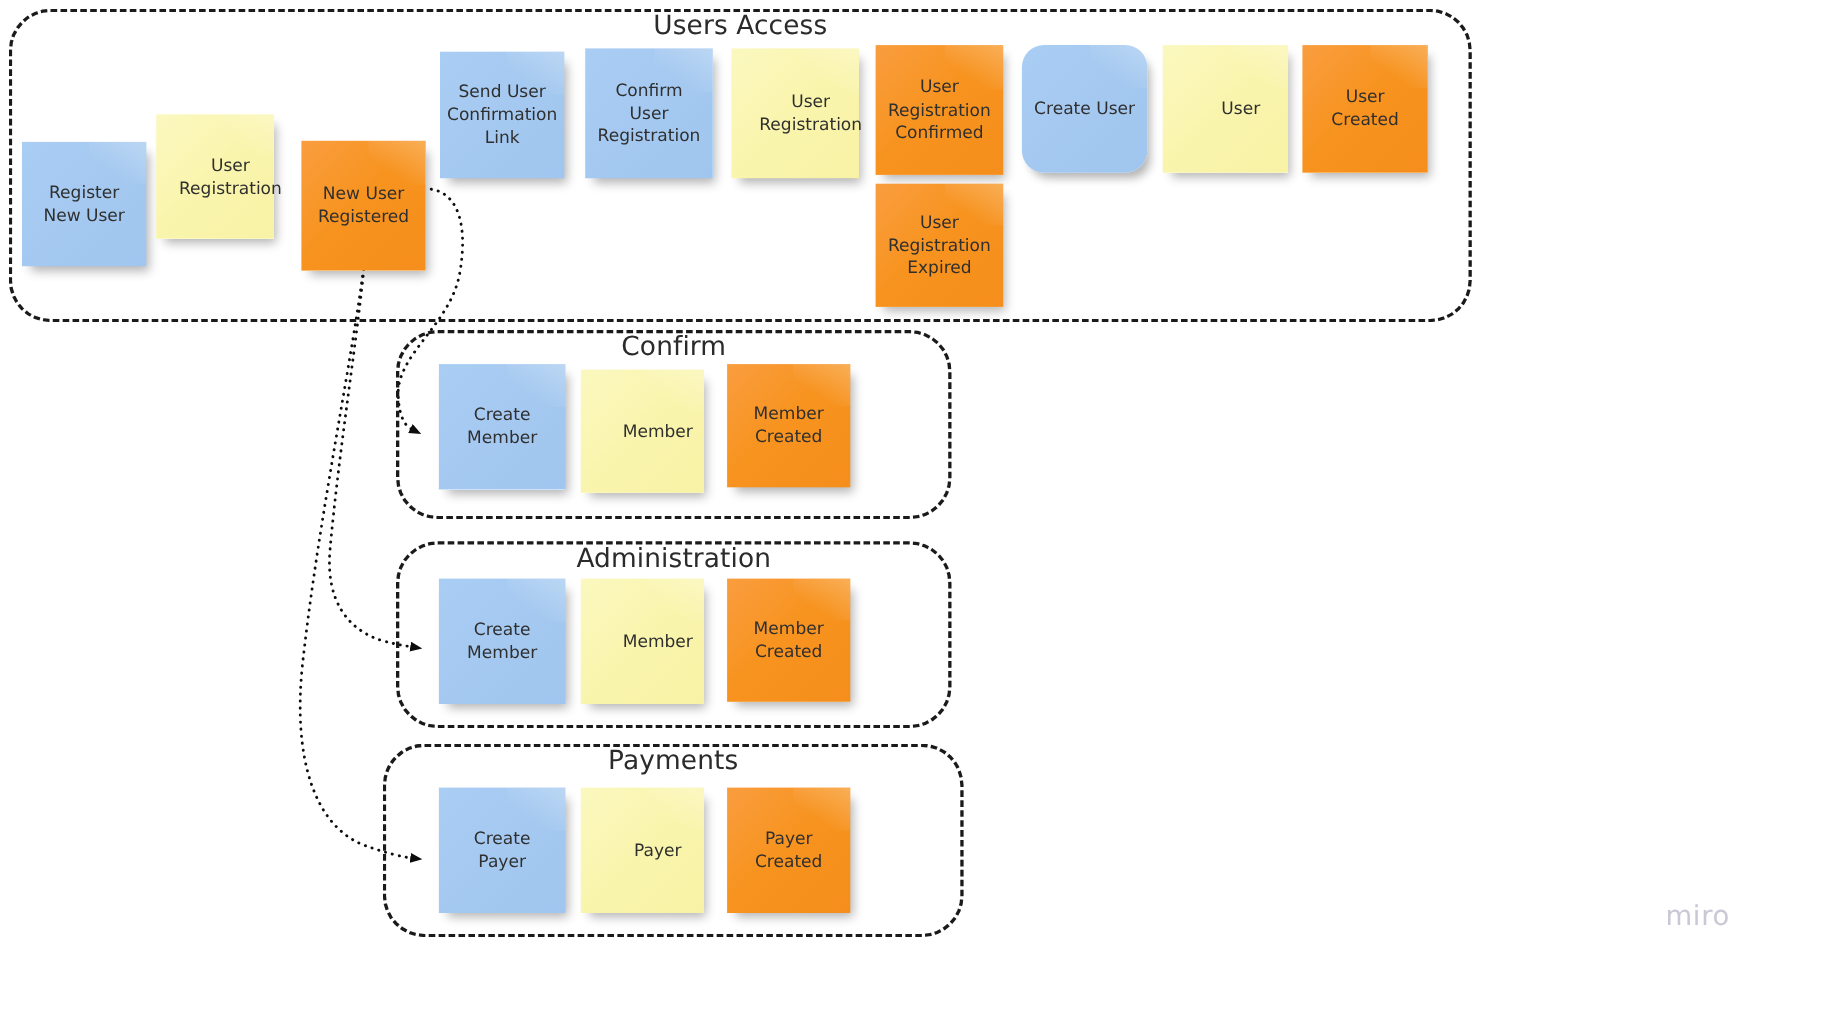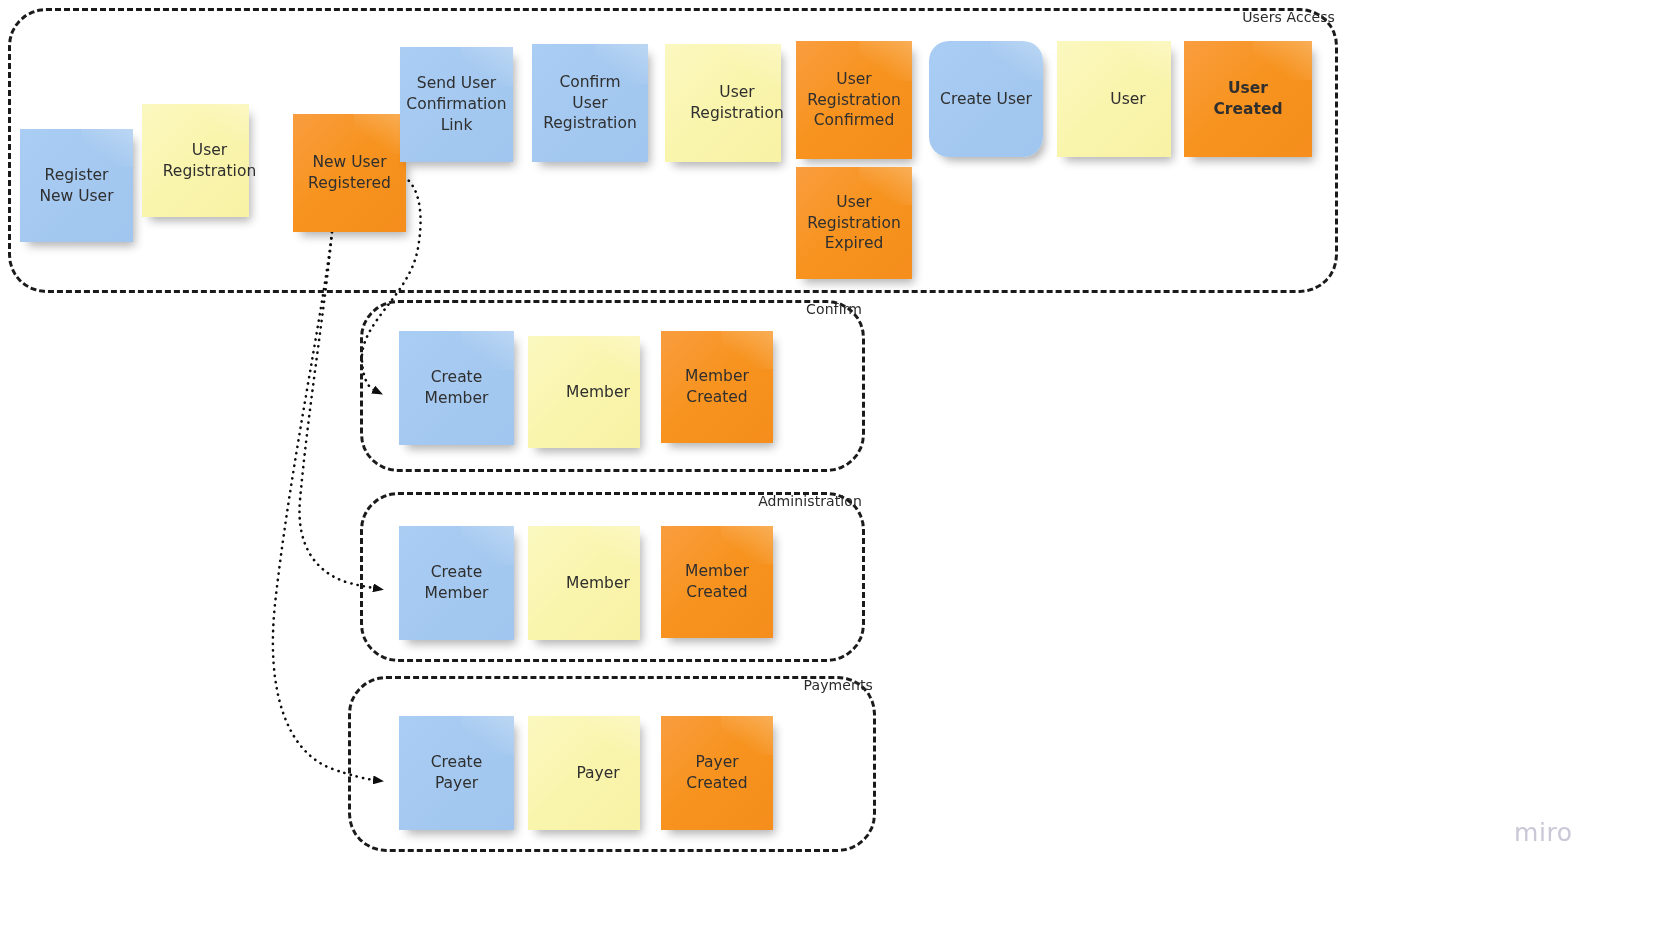--- a/index.html
+++ b/index.html
@@ -22,22 +22,22 @@
     border: 3px dashed #1a1a1a;
     border-radius: 38px;
     box-sizing: border-box;
     background: transparent;
   }
   .group-title {
     position: absolute;
     top: -2px;
     left: 0;
     width: 100%;
-    text-align: right;
-    font-size: 14px;
+    text-align: center;
+    font-size: 24px;
     color: #2b2b2b;
     font-family: "DejaVu Sans", sans-serif;
     letter-spacing: 0.1px;
     white-space: nowrap;
   }
 
   
   .note {
     position: absolute;
     box-sizing: border-box;
@@ -114,21 +114,21 @@
   </div>
 
   <div class="note blue" style="left:20px; top:129px; width:113px; height:113px;text-align:center;">
     <span>Register New User</span>
   </div>
 
   <div class="note yellow" style="left:142px; top:104px; width:107px; height:113px;">
     <span>User Registration</span>
   </div>
 
-  <div class="note orange" style="left:274px; top:114px; width:113px; height:118px;margin-left:19px;">
+  <div class="note orange" style="left:274px; top:128px; width:113px; height:118px;">
     <span>New User Registered</span>
   </div>
 
   <div class="note blue" style="left:400px; top:47px; width:113px; height:115px;">
     <span>Send User Confirmation Link</span>
   </div>
 
   <div class="note blue" style="left:532px; top:44px; width:116px; height:118px;">
     <span>Confirm User Registration</span>
   </div>
@@ -146,21 +146,21 @@
   </div>
 
   <div class="note blue" style="left:929px; top:41px; width:114px; height:116px;border-radius:20px;">
     <span>Create User</span>
   </div>
 
   <div class="note yellow" style="left:1057px; top:41px; width:114px; height:116px;">
     <span>User</span>
   </div>
 
-  <div class="note orange" style="left:1184px; top:41px; width:128px; height:116px;font-weight:bold;">
+  <div class="note orange" style="left:1184px; top:41px; width:114px; height:116px;">
     <span>User Created</span>
   </div>
 
   <div class="group" style="left:360px; top:300px; width:505px; height:172px;">
     <div class="group-title">Confirm</div>
   </div>
 
   <div class="note blue" style="left:399px; top:331px; width:115px; height:114px;">
     <span>Create Member</span>
   </div>

